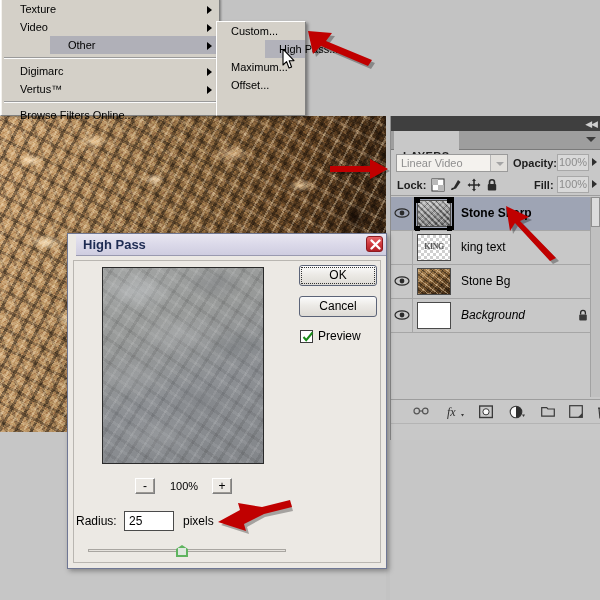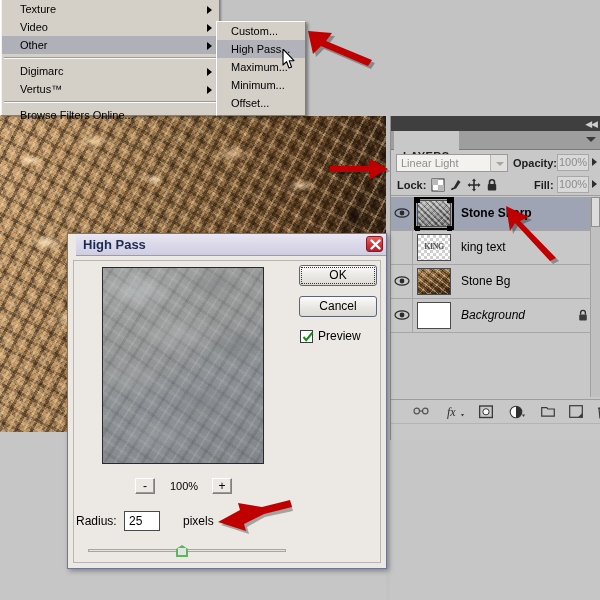--- a/index.html
+++ b/index.html
@@ -29,21 +29,21 @@
     border-top:1px solid #f4f2ee;
   }
   .mi {
     position:relative;
     height:18px; line-height:18px;
     padding-left:18px;
     color:#000;
     font-size:11px;
     white-space:nowrap;
   }
-  .mi.hl { background:#b0b0b8; }
+  .mi.hl { background:#b0b0b8;margin-left:48px; }
   .mi .arrow {
     position:absolute; right:7px; top:6px;
     width:0;height:0;
     border-top:4px solid transparent;
     border-bottom:4px solid transparent;
     border-left:5px solid #000;
   }
   .msep { height:1px; margin:3px 2px; border-top:1px solid #9a9a9a; border-bottom:1px solid #fbfbfb; }
 
   
@@ -160,21 +160,21 @@
   #zoom-minus{ left:33px; }
   #zoom-plus{ left:110px; }
   #zoom-level{
     position:absolute; left:58px; top:0; width:48px; height:16px;
     text-align:center; line-height:16px; font-size:11px; color:#000;
   }
 
   #hp-radius-row{ position:absolute; left:76px; top:511px; width:240px; height:22px; }
   #radius-label{ position:absolute; left:0; top:3px; font-size:12px; color:#000; }
   #radius-input{
-    position:absolute; left:48px; top:0; width:36px; height:20px;
+    position:absolute; left:48px; top:0; width:50px; height:20px;
     background:#fff; border:1px solid #4a4a4a;
     font-size:12px; font-family:"Liberation Sans", sans-serif;
     padding:0 12px 0 4px; color:#000; line-height:18px;
   }
   #radius-units{ position:absolute; left:107px; top:3px; font-size:12px; color:#000; }
 
   #hp-slider{ position:absolute; left:88px; top:545px; width:198px; height:12px; }
   #hp-slider .track{
     position:absolute; left:0; top:4px; width:100%; height:3px;
     background:#e6e3de; border:1px solid #a9a6a1;
@@ -387,21 +387,21 @@
     <span id="dock-collapse">◀◀</span>
   </div>
 
   <div id="panel-tabbar">
     <div id="layers-tab">LAYERS</div>
     <div id="panel-menu-btn"></div>
   </div>
 
   <div id="blend-row">
     <div id="blend-select">
-      <span>Linear Light</span>
+      <span>Linear Video</span>
       <span id="blend-arrow">
           <i></i>
         </span>
     </div>
     <div id="opacity-label">Opacity:</div>
     <div id="opacity-field">100%</div>
     <div id="opacity-arrow" class="field-arrow"></div>
   </div>
 
   <div id="lock-row">
@@ -632,23 +632,20 @@
   <div class="mi">
     <span>Custom...</span>
   </div>
   <div class="mi hl">
     <span>High Pass...</span>
   </div>
   <div class="mi">
     <span>Maximum...</span>
   </div>
   <div class="mi">
-    <span>Minimum...</span>
-  </div>
-  <div class="mi">
     <span>Offset...</span>
   </div>
 </div>
 
 <div id="cursor">
   <svg width="14" height="21" viewBox="0 0 14 21">
     <path d="M1 0 L1 16 L4.6 12.6 L7 19 L9.6 18 L7.2 11.8 L12 11.6 Z" fill="#fff" stroke="#000" stroke-width="1.1" stroke-linejoin="round"></path>
   </svg>
 </div>
 

